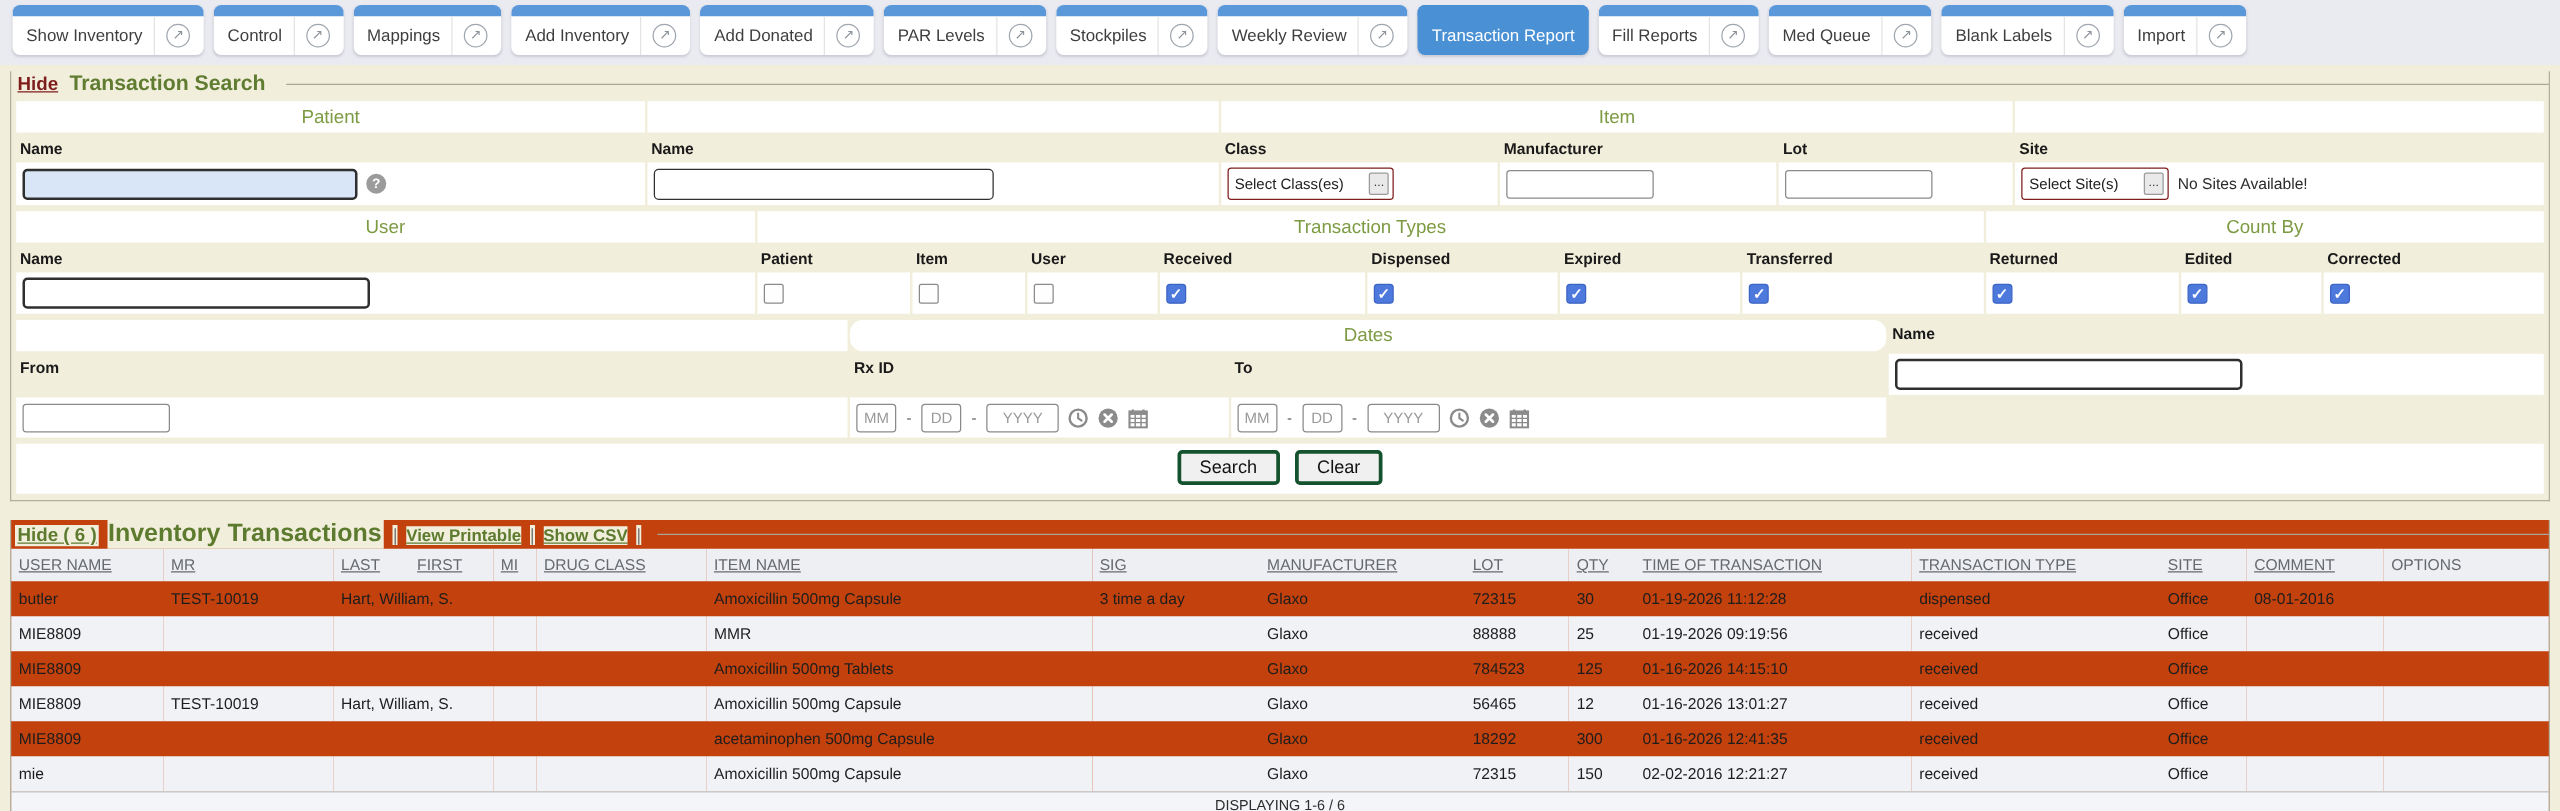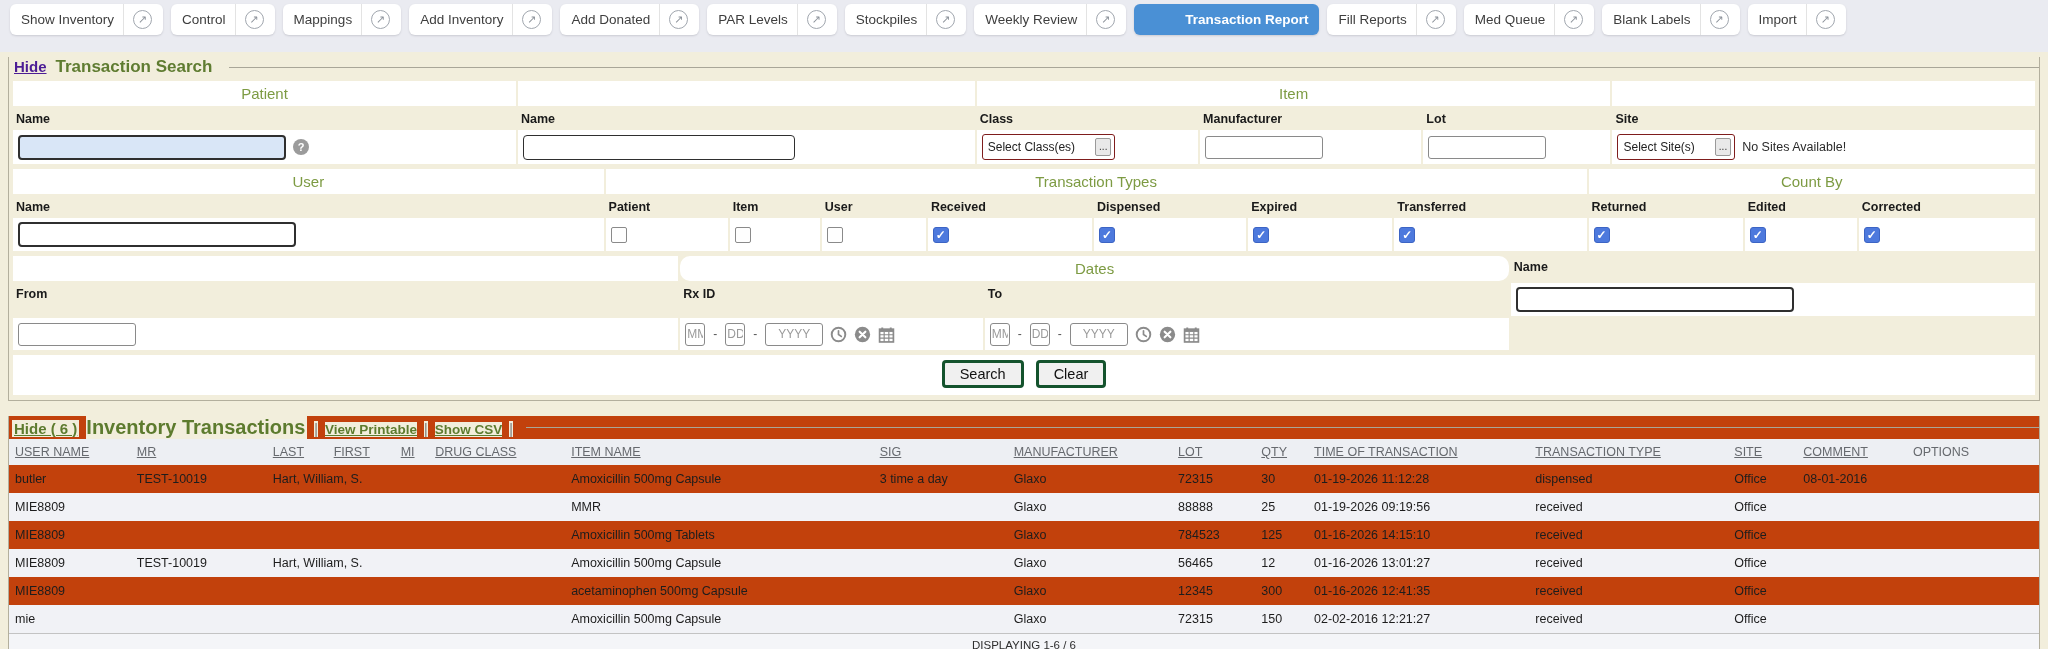--- a/index.html
+++ b/index.html
@@ -1,34 +1,34 @@
 <!DOCTYPE html>
 <html><head>
 <meta charset="utf-8">
 <style>
   * { box-sizing: border-box; margin: 0; padding: 0; }
   body { margin: 0; font-family: "Liberation Sans", sans-serif; }
   .page { width: 2048px; height: 649px; background: #f2eedc; overflow: hidden; position: relative; }
 
   
   .tabbar { background: #eaebf1; height: 52px; display: flex; align-items: flex-start; gap: 8px; padding: 4px 0 0 10px; }
-  .tab { background: #fff; border-radius: 6px; display: flex; flex-direction: row; overflow: hidden; cursor: pointer; box-shadow: 0 1px 2px rgba(60,60,80,.18); }
+  .tab { background: #fff; border-radius: 6px; display: flex; flex-direction: column; overflow: hidden; cursor: pointer; box-shadow: 0 1px 2px rgba(60,60,80,.18); }
   .tab-cap { height: 9px; background: #5b98d9; }
   .tab-body { display: flex; align-items: center; height: 31px; padding: 0 11px; gap: 9px; font-size: 13.5px; color: #3e3e3e; white-space: nowrap; }
   .tab .sep { width: 1px; align-self: stretch; background: #e3e3e3; }
   .popout { width: 19px; height: 19px; border: 1.5px solid #a0a6ae; border-radius: 50%; color: #8d939b; font-size: 11px; line-height: 1; display: flex; align-items: center; justify-content: center; flex: none; }
   .tab.active { background: #4a90d5; }
   .tab.active .tab-cap { background: #4a90d5; }
-  .tab.active .tab-body { color: #fff; font-weight: bold; margin-left: 40px; }
+  .tab.active .tab-body { color: #fff; font-weight: normal; }
 
   
   .fs { margin: 16px 8px 0; border: 1px solid #b3af9d; border-top: none; position: relative; }
   .fs-head { display: flex; align-items: baseline; gap: 7px; margin: -11px 0 4px 3px; position: relative; }
   .fs-line { flex: 1; height: 1px; background: #a9a698; align-self: center; margin-left: 6px; }
-  .hide-link { font-size: 15px; font-weight: bold; color: #4c1d95; text-decoration: underline; cursor: pointer; white-space: nowrap; background: #f2eedc; padding: 0 2px; text-align: center; }
+  .hide-link { font-size: 15px; font-weight: bold; color: #7f1d1d; text-decoration: underline; cursor: pointer; white-space: nowrap; background: #f2eedc; padding: 0 2px; text-align: center; }
   .fs-title { font-size: 17px; font-weight: bold; color: #5f7c31; white-space: nowrap; background: #f2eedc; padding-right: 4px; }
 
   
   .band { display: grid; column-gap: 2px; row-gap: 2px; margin: 0 4px 5px; }
   .b1 { grid-template-columns: 25fr 22.7fr 11fr 11fr 9.3fr 21fr; }
   .b2 { grid-template-columns: 29.5fr 6.1fr 4.5fr 5.2fr 8.2fr 7.6fr 7.2fr 9.6fr 7.7fr 5.6fr 8.8fr; }
   .b3 { grid-template-columns: 33fr 15fr 26fr 26fr; }
   .hcell { background: #fff; color: #7d9b43; font-size: 15px; text-align: center; padding: 4px 0; }
   .lcell { font-size: 12.5px; font-weight: bold; color: #1a1a1a; padding: 4px 3px 2px; }
   .icell { background: #fff; padding: 4px 5px; display: flex; align-items: center; gap: 7px; min-height: 32px; }
@@ -39,21 +39,21 @@
   .in-patient { background: #d9e6f7; }
   .in-sm { height: 23px; width: 118px; border: 1px solid #8a8a8a; border-radius: 3px; background: #fff; padding: 0 4px; font-size: 13px; }
   .selbox { display: inline-flex; align-items: center; gap: 20px; border: 1px solid #7f1d1d; border-radius: 3px; background: #fff; padding: 3px 3px 3px 5px; font-size: 12px; color: #222; }
   .dots { font-size: 10px; line-height: 1; padding: 3px 3px; background: #e9e9e9; border: 1px solid #9a9a9a; border-radius: 2px; color: #333; cursor: pointer; }
   .plain-note { font-size: 12.5px; color: #2b2b2b; }
   .cb { width: 16px; height: 16px; border: 1px solid #8a8a8a; border-radius: 2px; background: #fefefe; display: inline-flex; align-items: center; justify-content: center; cursor: pointer; }
   .cb.checked { background: #4d79dd; border-color: #3c64c4; border-radius: 3px; color: #fff; font-size: 12px; font-weight: bold; }
   .cb.checked::after { content: "✓"; }
   .date-in { height: 23px; border: 1px solid #8a8a8a; border-radius: 3px; text-align: center; font-size: 12px; color: #444; padding: 0 1px; }
   .date-in::placeholder { color: #9a9a9a; }
-  .w-mm { width: 20px; } .w-yy { width: 58px; }
+  .w-mm { width: 32px; } .w-yy { width: 58px; }
   .dash { color: #555; font-size: 12px; margin: 0 1px; }
   .dicon { width: 17px; height: 17px; display: inline-block; cursor: pointer; flex: none; }
   .btnrow { background: #fff; margin: 0 4px 5px; display: flex; justify-content: center; gap: 12px; padding: 5px 0 7px; }
   .btn { font-size: 14.5px; color: #111; background: #f0f0f0; border: 3px solid #14532d; border-radius: 4px; padding: 3px 15px; cursor: pointer; font-family: "Liberation Sans", sans-serif; }
 
   
   .fs2 { margin-top: 26px; background: #c2410c; }
   .fs2 .fs-head { margin-bottom: 0; align-items: baseline; }
   .hide2 { font-size: 15px; font-weight: bold; color: #5d7b2e; text-decoration: underline; cursor: pointer; background: #f2eedc; padding: 0 2px; white-space: nowrap; }
   .big-title { font-size: 20px; font-weight: bold; color: #5d7b2e; background: #f2eedc; padding-right: 2px; white-space: nowrap; }
@@ -473,21 +473,21 @@
           <tr>
             <td>MIE8809</td>
             <td></td>
             <td></td>
             <td></td>
             <td></td>
             <td></td>
             <td>acetaminophen 500mg Capsule</td>
             <td></td>
             <td>Glaxo</td>
-            <td>12345</td>
+            <td>18292</td>
             <td>300</td>
             <td>01-16-2026 12:41:35</td>
             <td>received</td>
             <td>Office</td>
             <td></td>
             <td></td>
           </tr>
 
           <tr>
             <td>mie</td>

